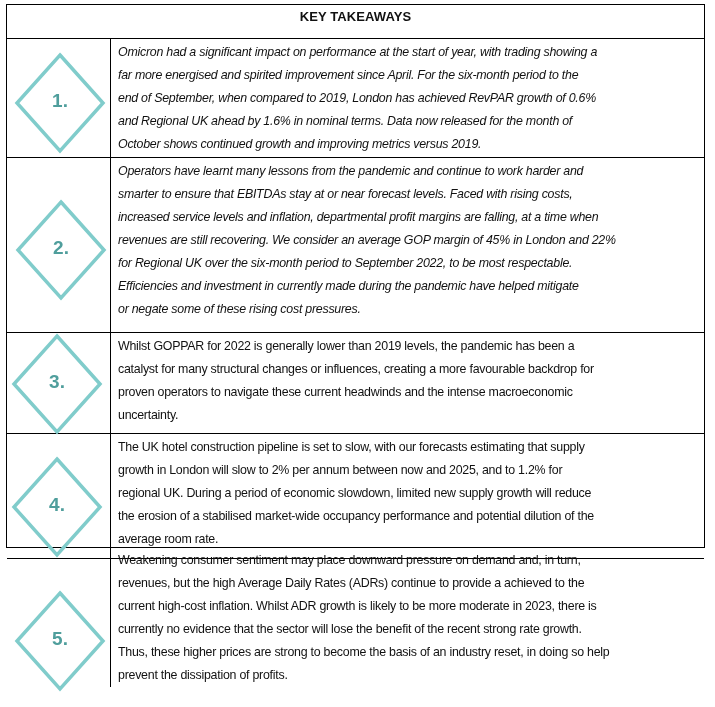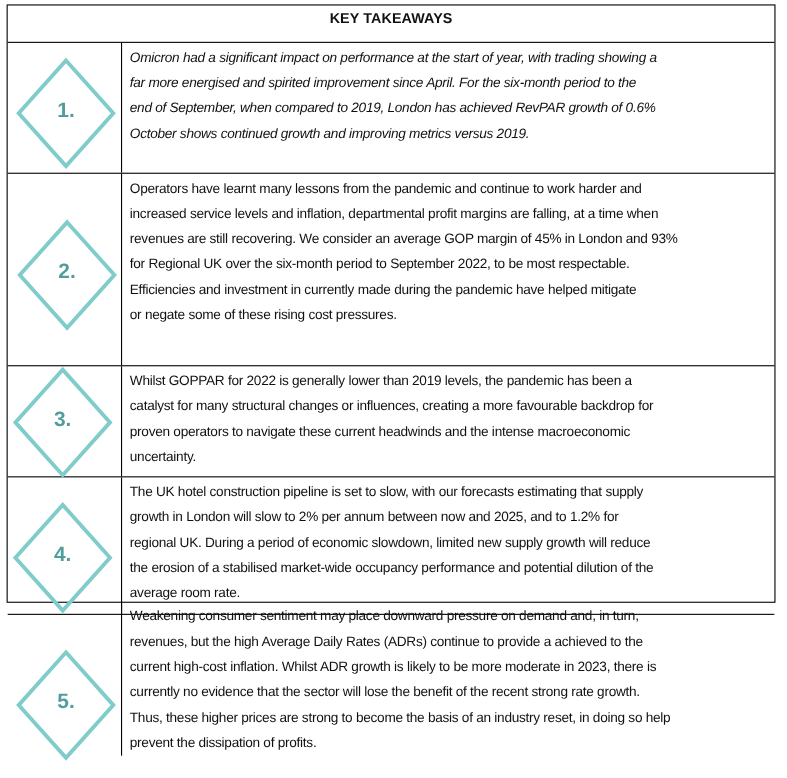--- a/index.html
+++ b/index.html
@@ -26,30 +26,32 @@
 
 <div class="tbl">
   <div class="header">KEY TAKEAWAYS</div>
 
   <div class="row" style="top:34px;height:119px;font-style:italic;">
     <div class="divider"></div>
     <div class="text">
       <span class="ln">Omicron had a significant impact on performance at the start of year, with trading showing a</span>
       <span class="ln">far more energised and spirited improvement since April. For the six-month period to the</span>
       <span class="ln">end of September, when compared to 2019, London has achieved RevPAR growth of 0.6%</span>
+      <span class="ln">and Regional UK ahead by 1.6% in nominal terms. Data now released for the month of</span>
       <span class="ln">October shows continued growth and improving metrics versus 2019.</span>
     </div>
   </div>
 
-  <div class="row" style="top:153px;height:175px;">
+  <div class="row" style="top:153px;height:175px;font-style:italic;">
     <div class="divider"></div>
     <div class="text">
       <span class="ln">Operators have learnt many lessons from the pandemic and continue to work harder and</span>
+      <span class="ln">smarter to ensure that EBITDAs stay at or near forecast levels. Faced with rising costs,</span>
       <span class="ln">increased service levels and inflation, departmental profit margins are falling, at a time when</span>
-      <span class="ln">revenues are still recovering. We consider an average GOP margin of 45% in London and 93%</span>
+      <span class="ln">revenues are still recovering. We consider an average GOP margin of 45% in London and 22%</span>
       <span class="ln">for Regional UK over the six-month period to September 2022, to be most respectable.</span>
       <span class="ln">Efficiencies and investment in currently made during the pandemic have helped mitigate</span>
       <span class="ln">or negate some of these rising cost pressures.</span>
     </div>
   </div>
 
   <div class="row" style="top:328px;height:101px;">
     <div class="divider"></div>
     <div class="text">
       <span class="ln">Whilst GOPPAR for 2022 is generally lower than 2019 levels, the pandemic has been a</span>

